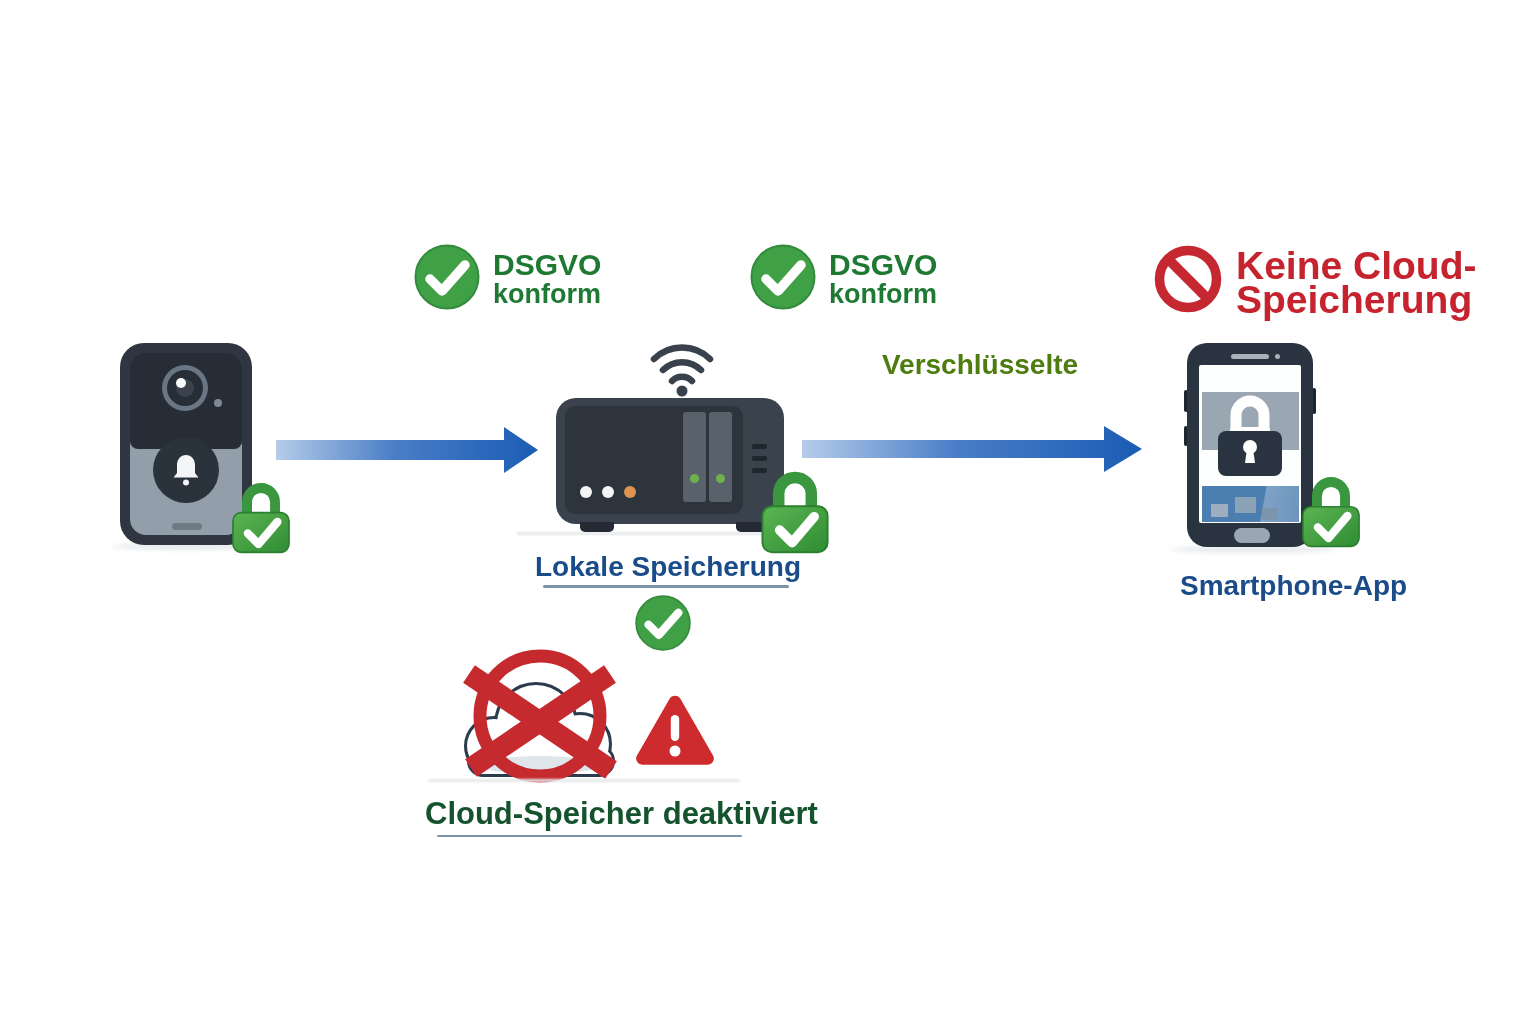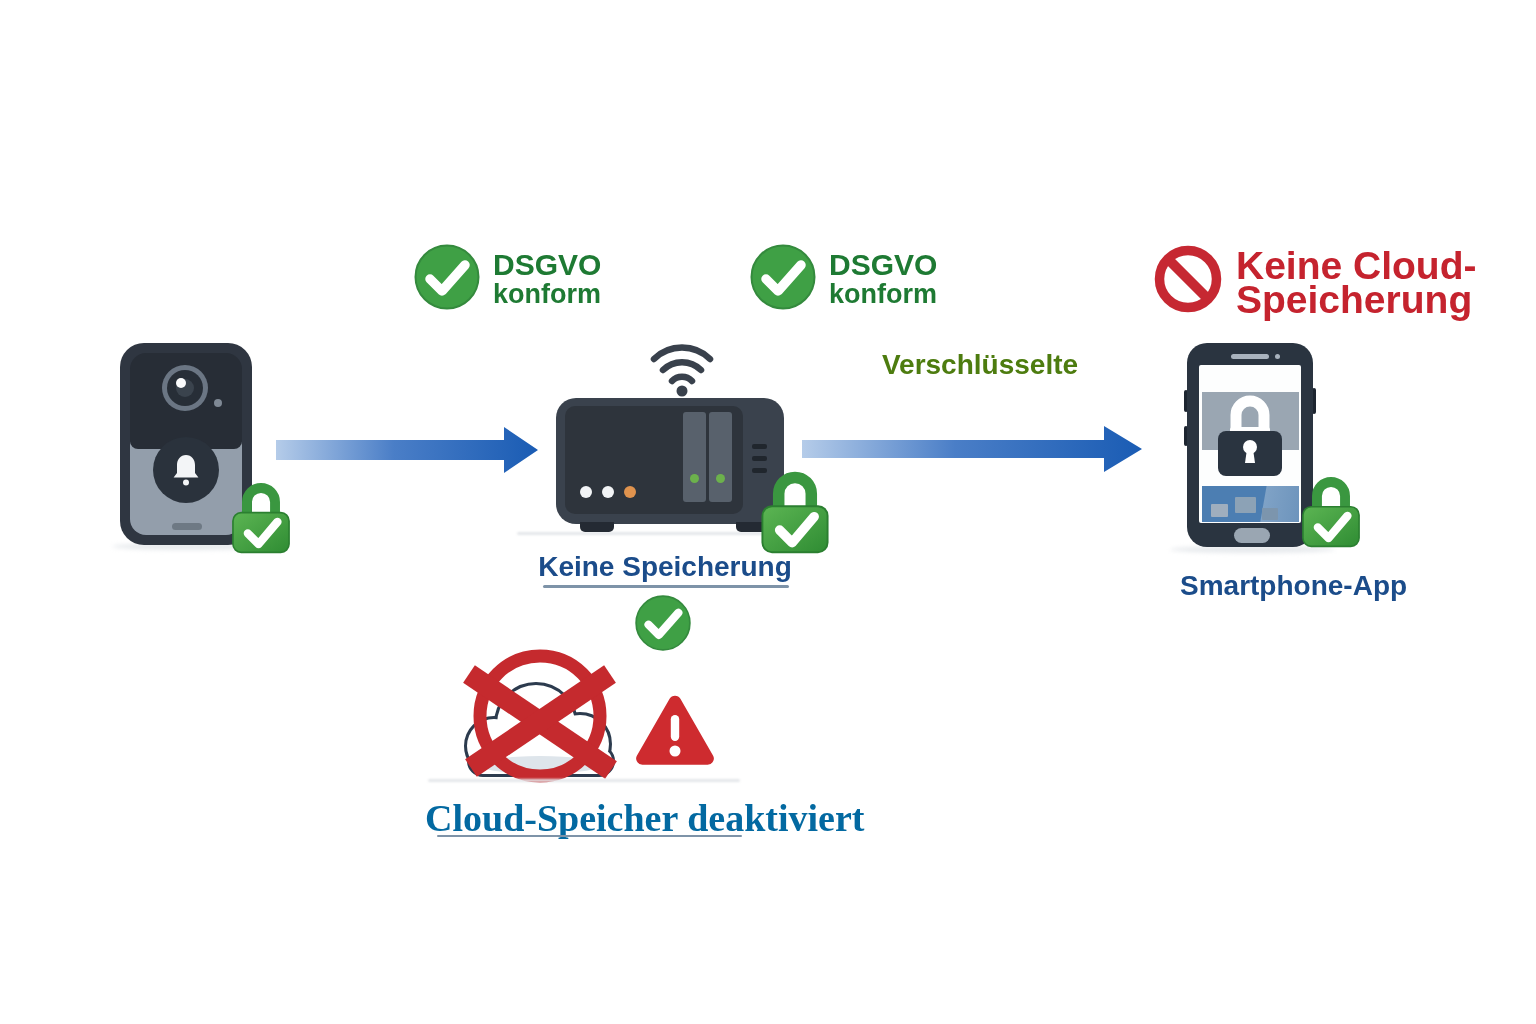--- a/index.html
+++ b/index.html
@@ -29,24 +29,23 @@
     text-align: center;
     font-weight: bold;
     font-size: 28px;
     color: #1B4C8A;
     white-space: nowrap;
   }
   .red-label {
     position: absolute;
     text-align: center;
     font-weight: bold;
-    font-size: 38px;
-    color: #0369a1;
+    font-size: 31px;
+    color: #14532d;
     white-space: nowrap;
-    font-family: Liberation Serif, serif;
   }
   .transfer-label {
     position: absolute;
     text-align: center;
     font-weight: bold;
     font-size: 28px;
     line-height: 34px;
     color: #4d7c0f;
     white-space: nowrap;
   }
@@ -202,21 +201,21 @@
           <linearGradient id="lg2" x1="0" y1="0" x2="1" y2="1">
         <stop offset="0" stop-color="#5CB553"></stop>
             <stop offset="1" stop-color="#2F8C33"></stop>
           </linearGradient>
         </defs>
       <path d="M23 48 V31 a17 17 0 0 1 34 0 V48" stroke="#3A9740" stroke-width="12" fill="none"></path>
       <rect x="6" y="44" width="68" height="48" rx="10" fill="url(#lg2)" stroke="#2B7F30" stroke-width="2"></rect>
       <path d="M24 69 l13 13 l23 -27" stroke="#FFFFFF" stroke-width="10" fill="none" stroke-linecap="round" stroke-linejoin="round"></path>
     </svg>
   </div>
-  <div class="node-label" style="left:535px; top:551px; width:260px;">Keine Speicherung</div>
+  <div class="node-label" style="left:535px; top:551px; width:260px;">Lokale Speicherung</div>
   <div class="underline-steel" style="left:543px; top:585px; width:246px; height:3px;"></div>
 
   <svg class="abs" style="left:634px; top:594px;" width="58" height="58" viewBox="0 0 68 68">
     <circle cx="34" cy="34" r="31.5" fill="#3FA045" stroke="#348A3D" stroke-width="2"></circle>
     <path d="M17 36 l12 12 l23 -26" stroke="#FFFFFF" stroke-width="9.5" fill="none" stroke-linecap="round" stroke-linejoin="round"></path>
   </svg>
 
   <div class="transfer-label" style="left:860px; top:348px; width:240px;">
     <div>Verschlüsselte</div>
   </div>

